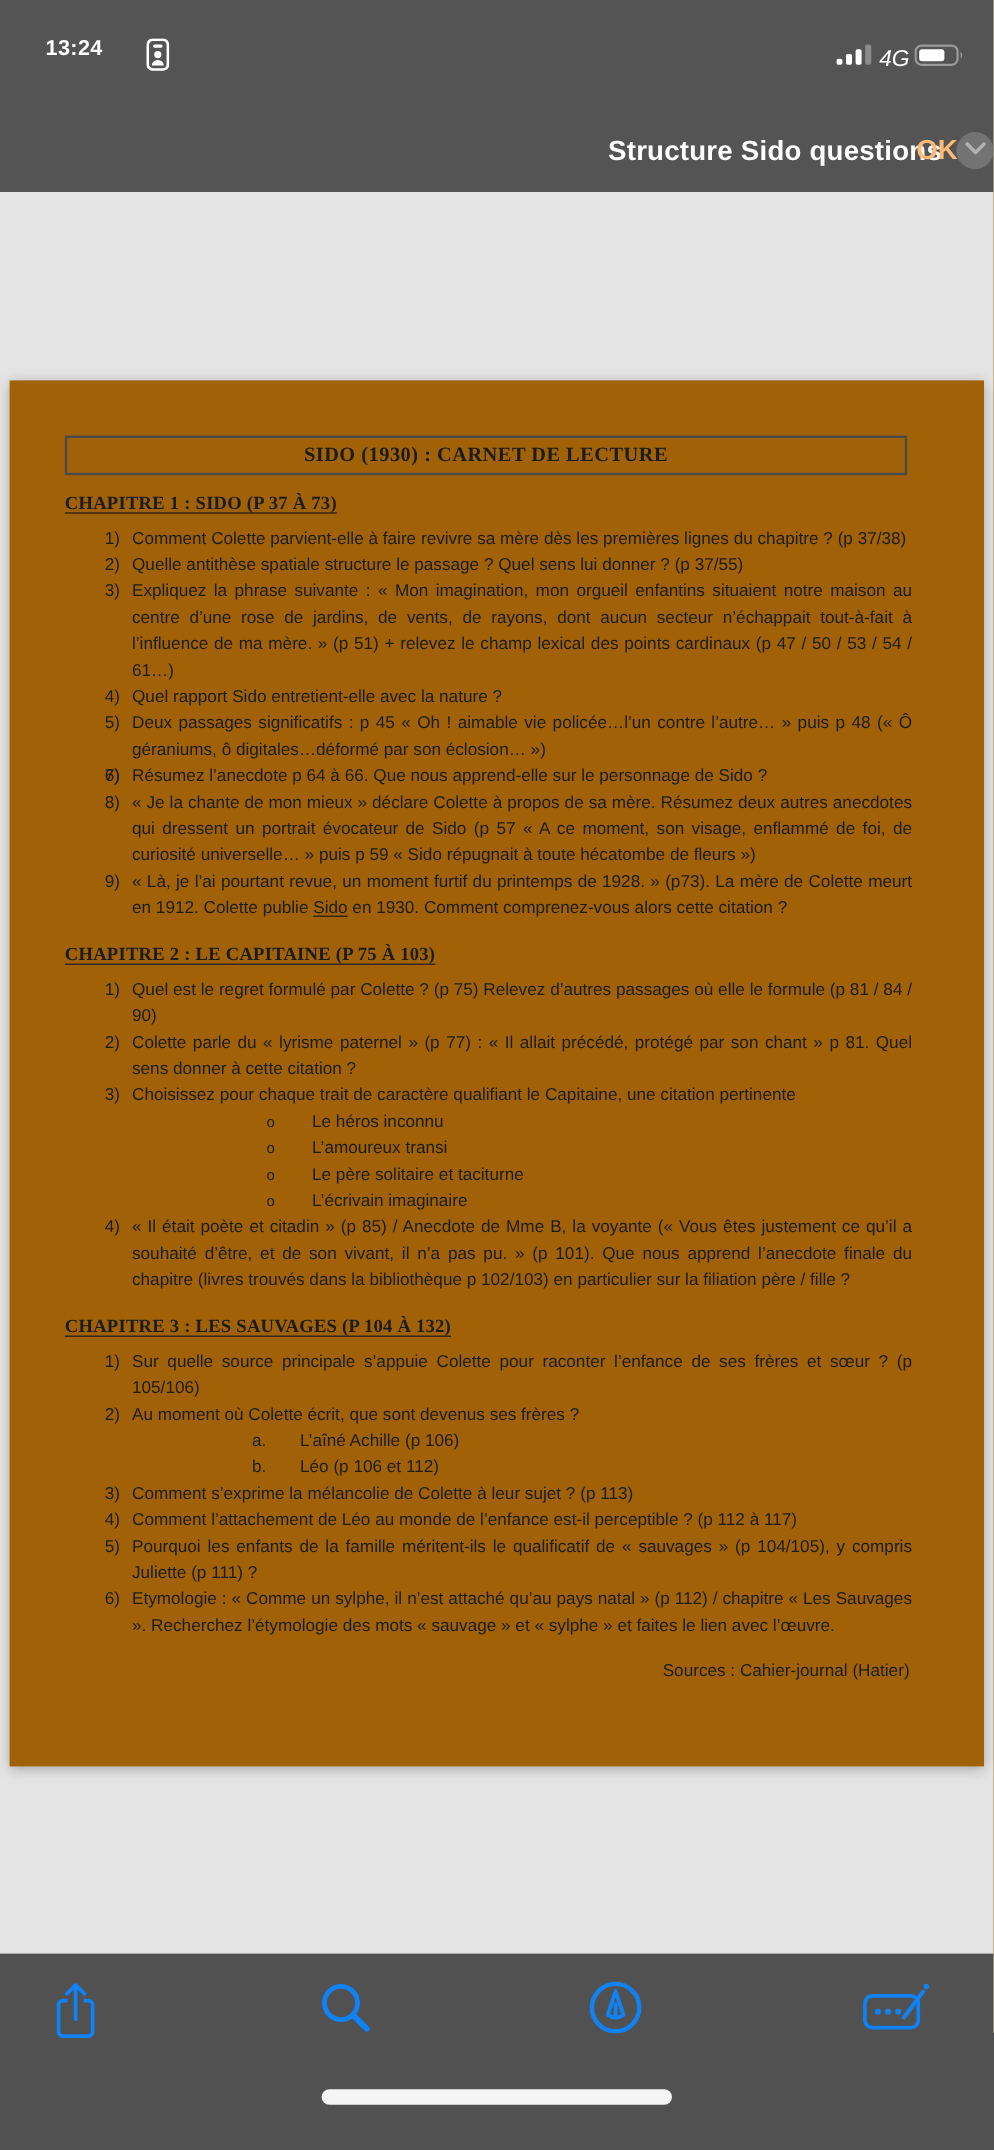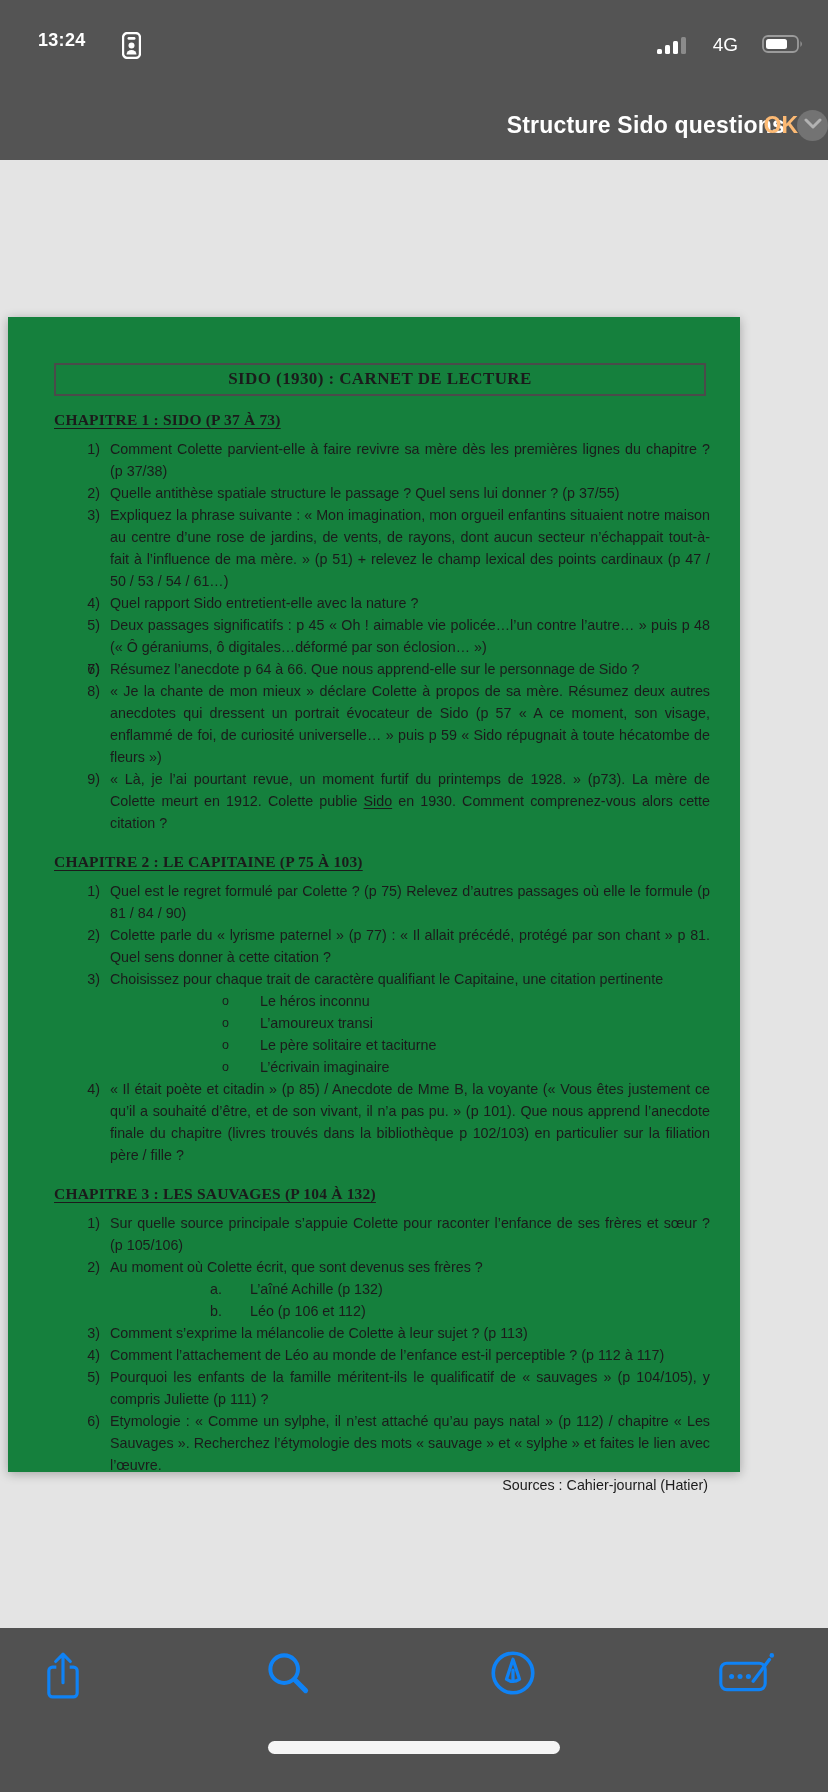--- a/index.html
+++ b/index.html
@@ -16,21 +16,21 @@
   }
   .status-row {
     position:absolute; top:24px; left:0; width:828px; height:50px;
   }
   .status-time {
     position:absolute; left:38px; top:6px;
     color:#fff; font-size:18px; font-weight:700; letter-spacing:.3px;
   }
   .focus-badge { position:absolute; left:122px; top:8px; }
   .status-right {
-    position:absolute; right:24px; top:10px; display:flex; align-items:flex-start; gap:24px;
+    position:absolute; right:24px; top:10px; display:flex; align-items:flex-end; gap:4px;font-style:italic;
   }
   .net-label { color:#fff; font-size:19px; font-weight:500; }
   .nav-row {
     position:absolute; top:95px; left:0; width:828px; height:60px;
     display:flex; align-items:center; justify-content:flex-end;
   }
   .nav-title {
     color:#fff; font-size:23px; font-weight:600; letter-spacing:.2px;
   }
   .chevron-btn {
@@ -39,24 +39,24 @@
     border:none; cursor:pointer;
   }
   .ok-btn {
     position:absolute; right:30px; top:50%; transform:translateY(-50%);
     background:none; border:none; cursor:pointer;
     color:#fdba74; font-size:23px; font-weight:600;
     font-family:"Liberation Sans", sans-serif;
   }
   
   .page {
-    position:absolute; left:8px; top:317px; width:732px; height:1155px;
-    background:#15803d;
+    position:absolute; left:8px; top:317px; width:812px; height:1155px;
+    background:#a16207;
     box-shadow:0 2px 10px rgba(0,0,0,.28);
-    padding:46px 30px 0 40px;
+    padding:46px 60px 0 40px;
     color:#1b1b1b;
   }
   .doc-title-box {
     margin:0 4px 0 6px;
     border:2px solid #4a4a4a;
     text-align:center;
     padding:4px 0 5px 0;
   }
   .doc-title-box span {
     font-family:"Liberation Serif", serif;
@@ -76,21 +76,21 @@
     text-align:justify;
   }
   .q-num {
     position:absolute; left:24px; width:28px; text-align:right;
   }
   .sub-item { position:relative; padding-left:212px; font-size:14.3px; line-height:22px; }
   .sub-item .sub-marker { position:absolute; left:174px; font-size:12.5px; }
   .sub-item.alpha { padding-left:202px; }
   .sub-item.alpha .sub-marker { left:162px; font-size:14.3px; }
   .source-line {
-    margin-top:1px; text-align:right; font-size:14.3px; padding-right:2px;
+    margin-top:19px; text-align:right; font-size:14.3px; padding-right:2px;
   }
   u { text-underline-offset:2px; }
   
   .chrome-bottom {
     position:absolute; left:0; bottom:0; width:828px; height:164px;
     background:#515151;
   }
   .toolbar {
     position:absolute; top:18px; left:0; width:828px; height:70px;
   }
@@ -175,21 +175,21 @@
       <div class="q-item"><span class="q-num">2)</span><span>Colette parle du « lyrisme paternel » (p 77) : « Il allait précédé, protégé par son chant » p 81. Quel sens donner à cette citation ?</span></div>
       <div class="q-item"><span class="q-num">3)</span><span>Choisissez pour chaque trait de caractère qualifiant le Capitaine, une citation pertinente</span></div>
       <div class="sub-item"><span class="sub-marker">o</span><span>Le héros inconnu</span></div>
       <div class="sub-item"><span class="sub-marker">o</span><span>L’amoureux transi</span></div>
       <div class="sub-item"><span class="sub-marker">o</span><span>Le père solitaire et taciturne</span></div>
       <div class="sub-item"><span class="sub-marker">o</span><span>L’écrivain imaginaire</span></div>
       <div class="q-item"><span class="q-num">4)</span><span>« Il était poète et citadin » (p 85) / Anecdote de Mme B, la voyante (« Vous êtes justement ce qu’il a souhaité d’être, et de son vivant, il n’a pas pu. » (p 101). Que nous apprend l’anecdote finale du chapitre (livres trouvés dans la bibliothèque p 102/103) en particulier sur la filiation père / fille ?</span></div>
       <div class="section-heading">CHAPITRE 3 :  LES SAUVAGES (P 104 À 132)</div>
       <div class="q-item"><span class="q-num">1)</span><span>Sur quelle source principale s’appuie Colette pour raconter l’enfance de ses frères et sœur ? (p 105/106)</span></div>
       <div class="q-item"><span class="q-num">2)</span><span>Au moment où Colette écrit, que sont devenus ses frères ?</span></div>
-      <div class="sub-item alpha"><span class="sub-marker">a.</span><span>L’aîné Achille (p 132)</span></div>
+      <div class="sub-item alpha"><span class="sub-marker">a.</span><span>L’aîné Achille (p 106)</span></div>
       <div class="sub-item alpha"><span class="sub-marker">b.</span><span>Léo (p 106 et 112)</span></div>
       <div class="q-item"><span class="q-num">3)</span><span>Comment s’exprime la mélancolie de Colette à leur sujet ? (p 113)</span></div>
       <div class="q-item"><span class="q-num">4)</span><span>Comment l’attachement de Léo au monde de l’enfance est-il perceptible ? (p 112 à 117)</span></div>
       <div class="q-item"><span class="q-num">5)</span><span>Pourquoi les enfants de la famille méritent-ils le qualificatif de « sauvages » (p 104/105), y compris Juliette (p 111) ?</span></div>
       <div class="q-item"><span class="q-num">6)</span><span>Etymologie : « Comme un sylphe, il n’est attaché qu’au pays natal » (p 112) / chapitre « Les Sauvages ». Recherchez l’étymologie des mots « sauvage » et « sylphe » et faites le lien avec l’œuvre.</span></div>
     </div>
 
   <div class="source-line">Sources : Cahier-journal (Hatier)</div>
 </div>
 

